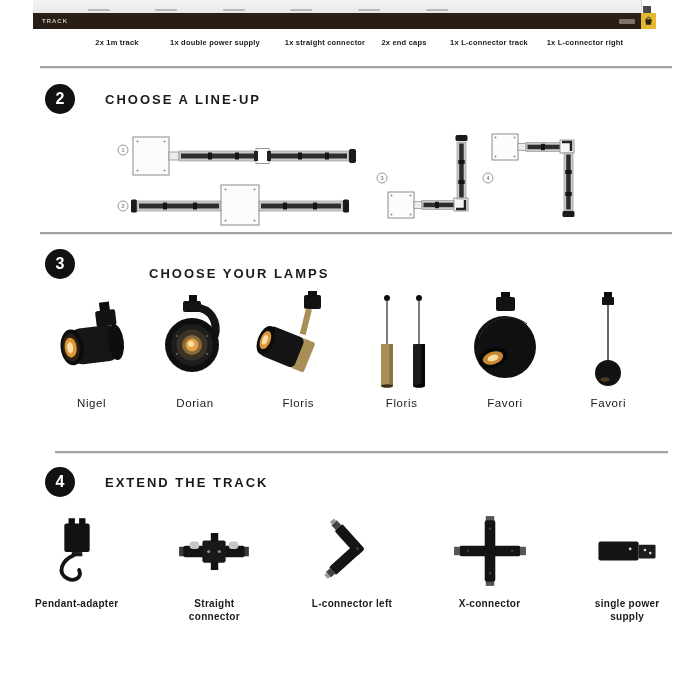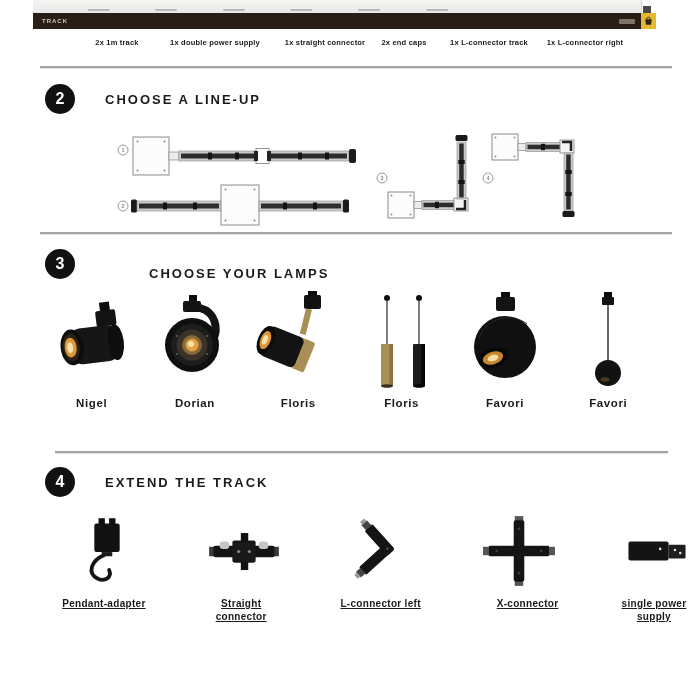--- a/index.html
+++ b/index.html
@@ -21,24 +21,24 @@
   .kit-label{position:absolute;top:38px;transform:translateX(-50%);font-size:7.5px;font-weight:bold;letter-spacing:.2px;white-space:nowrap;}
 
   .divider{height:0;border-top:2px solid #a3a3a3;box-shadow:0 1px 0 #e4e4e4;}
 
   .step-circle{width:30px;height:30px;border-radius:50%;background:#111;color:#fff;
     display:flex;align-items:center;justify-content:center;font-size:16px;font-weight:bold;}
   .step-title{font-size:13px;font-weight:bold;letter-spacing:2px;white-space:nowrap;}
 
   .lamps-row{left:40px;top:290px;width:620px;display:flex;}
   .lamp-cell{flex:1;display:flex;flex-direction:column;align-items:center;cursor:pointer;}
-  .lamp-name{margin-top:5px;font-size:11.5px;font-weight:bold;letter-spacing:.6px;}
+  .lamp-name{margin-top:5px;font-size:11.5px;font-weight:normal;letter-spacing:.6px;}
 
   .acc-row{left:8px;top:514px;width:688px;display:flex;}
-  .acc-cell{flex:1;display:flex;flex-direction:column;align-items:flex-end;cursor:pointer;text-decoration:underline;}
+  .acc-cell{flex:1;display:flex;flex-direction:column;align-items:center;cursor:pointer;}
   .acc-name{margin-top:9px;font-size:10px;font-weight:bold;letter-spacing:.3px;text-align:center;line-height:1.3;max-width:84px;}
 
   .lineup{cursor:pointer;}
   svg{display:block;}
 </style>
 </head>
 <body>
 
 <div class="page">
 

